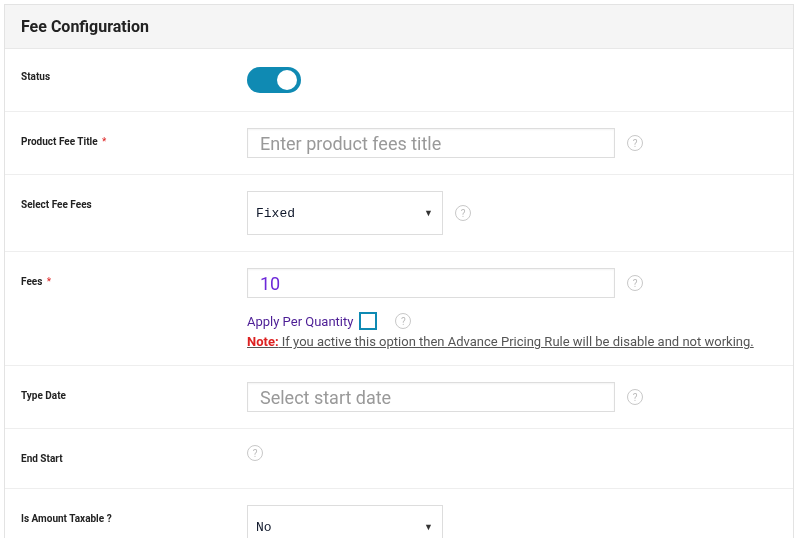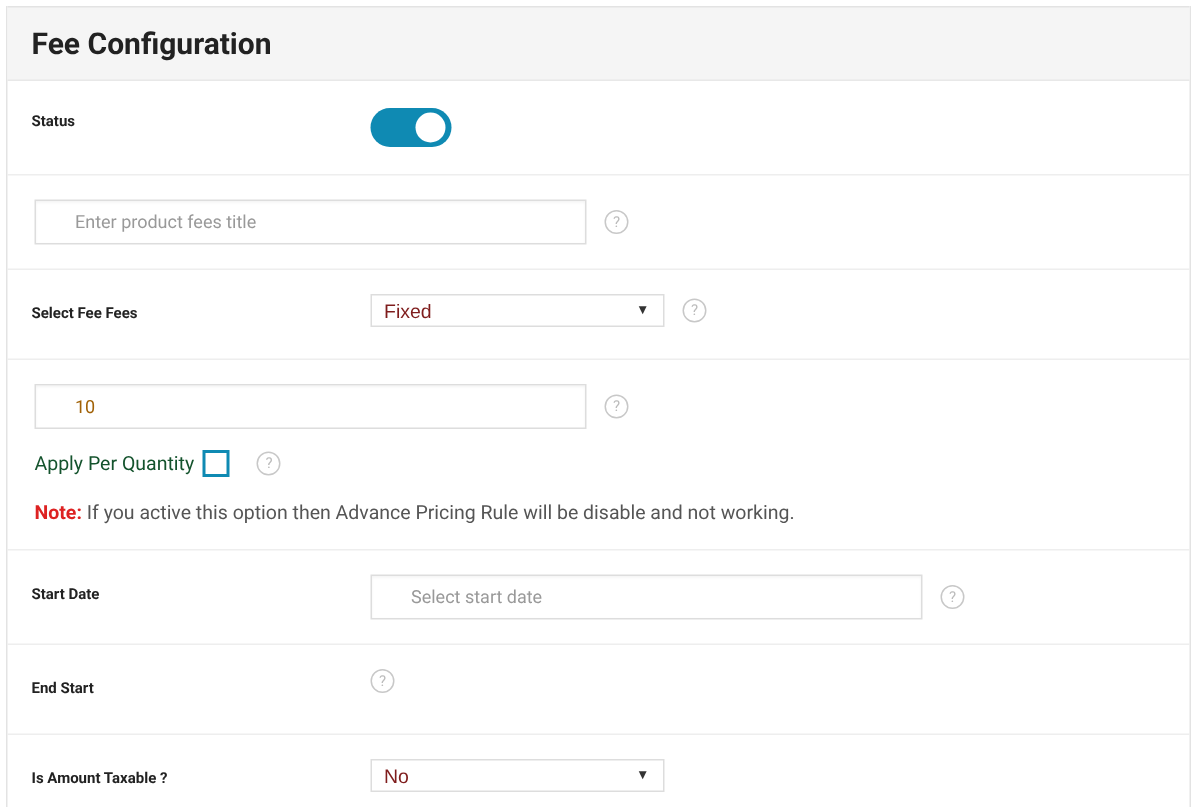--- a/index.html
+++ b/index.html
@@ -16,21 +16,21 @@
     border-top: none;
     margin: 4px;
   }
   .panel-header {
     background: #f5f5f5;
     border-top: 1px solid #e3e3e3;
     border-bottom: 1px solid #e8e8e8;
     padding: 12px 16px;
   }
   .panel-title {
-    font-size: 20px;
+    font-size: 16px;
     font-weight: 700;
     color: #222;
     margin: 0;
   }
   .row {
     display: flex;
     border-bottom: 1px solid #eeeeee;
     padding: 0;
     align-items: flex-start;
   }
@@ -54,35 +54,35 @@
     display: flex;
     align-items: center;
     gap: 12px;
   }
   input[type=text] {
     width: 368px;
     height: 30px;
     border: 1px solid #ddd;
     background: #fff;
     box-shadow: inset 0 1px 2px rgba(0,0,0,0.05);
-    padding: 0 26px;
-    font-size: 12px;
-    color: #a16207;
+    padding: 0 12px;
+    font-size: 18px;
+    color: #6d28d9;
     font-family: inherit;
   }
   input[type=text]::placeholder { color: #999; }
   select {
     width: 196px;
-    height: 22px;
+    height: 44px;
     border: 1px solid #ddd;
     background: #fff;
     padding: 0 8px;
     font-size: 13px;
-    color: #7f1d1d;
-    font-family: Liberation Sans, sans-serif;
+    color: #0f172a;
+    font-family: Liberation Mono, monospace;
     appearance: none;
     -webkit-appearance: none;
     background-image: none;
   }
   .select-wrap {
     position: relative;
     display: inline-block;
   }
   .select-wrap::after {
     content: "▼";
@@ -138,25 +138,26 @@
     vertical-align: middle;
     cursor: pointer;
   }
   .apq-row {
     margin-top: 14px;
     font-size: 13px;
     display: flex;
     align-items: center;
     gap: 6px;
   }
-  .apq-label { font-size: 13px; color: #14532d; }
+  .apq-label { font-size: 13px; color: #4c1d95; }
   .note-row {
-    margin-top: 17px;
+    margin-top: 4px;
     font-size: 13px;
     color: #555;
+    text-decoration: underline;
   }
   .note-label { color: #d22; font-weight: 700; }
 </style>
 </head>
 <body>
 
 <div class="panel">
 
   <div class="panel-header">
     <h2 class="panel-title">Fee Configuration</h2>
@@ -165,20 +166,24 @@
   <div class="row">
     <div class="row-label tight">Status</div>
     <div class="row-field status-pad">
       <div class="toggle">
         <div class="toggle-knob"></div>
       </div>
     </div>
   </div>
 
   <div class="row">
+    <div class="row-label">
+      <span>Product Fee Title</span>
+      <span class="required">*</span>
+    </div>
     <div class="row-field">
       <div class="field-line">
         <input type="text" placeholder="Enter product fees title" style="">
         <span class="help-icon">?</span>
       </div>
     </div>
   </div>
 
   <div class="row">
     <div class="row-label">Select Fee Fees</div>
@@ -188,39 +193,43 @@
           <select>
             <option>Fixed</option>
           </select>
         </span>
         <span class="help-icon">?</span>
       </div>
     </div>
   </div>
 
   <div class="row">
+    <div class="row-label">
+      <span>Fees</span>
+      <span class="required">*</span>
+    </div>
     <div class="row-field">
       <div class="field-line">
         <input type="text" value="10" style="">
         <span class="help-icon">?</span>
       </div>
       <div class="apq-row">
         <span class="apq-label">Apply Per Quantity</span>
         <span class="chk"></span>
         <span style="width:6px;"></span>
         <span class="help-icon">?</span>
       </div>
       <div class="note-row">
         <span class="note-label">Note:</span><span> If you active this option then Advance Pricing Rule will be disable and not working.</span>
       </div>
     </div>
   </div>
 
   <div class="row">
-    <div class="row-label">Start Date</div>
+    <div class="row-label">Type Date</div>
     <div class="row-field">
       <div class="field-line">
         <input type="text" placeholder="Select start date" style="">
         <span class="help-icon">?</span>
       </div>
     </div>
   </div>
 
   <div class="row">
     <div class="row-label">End Start</div>

